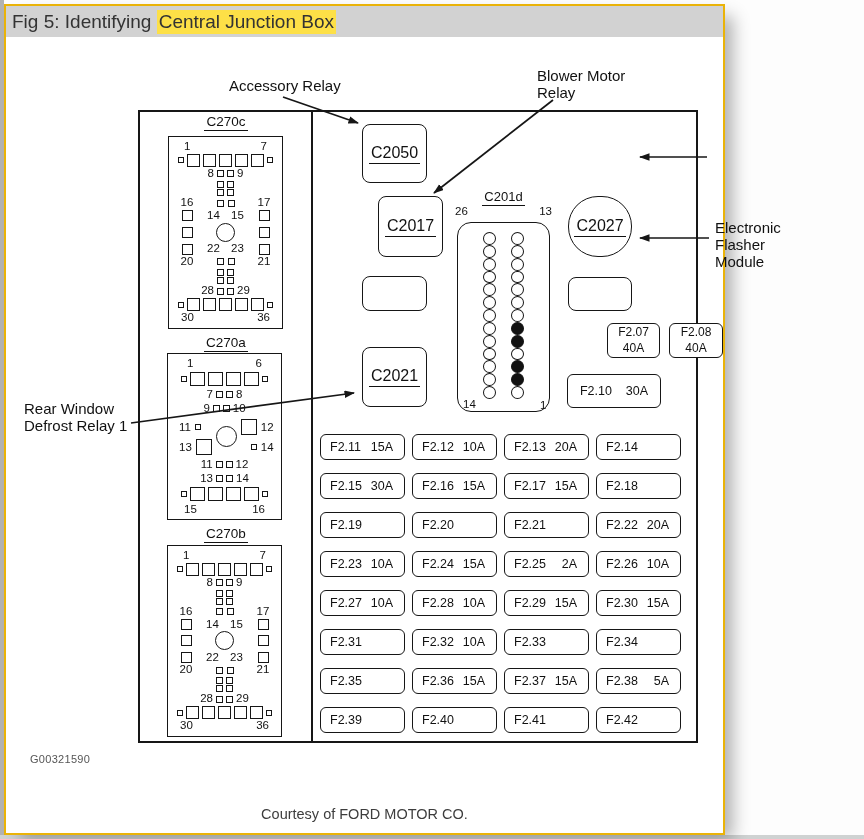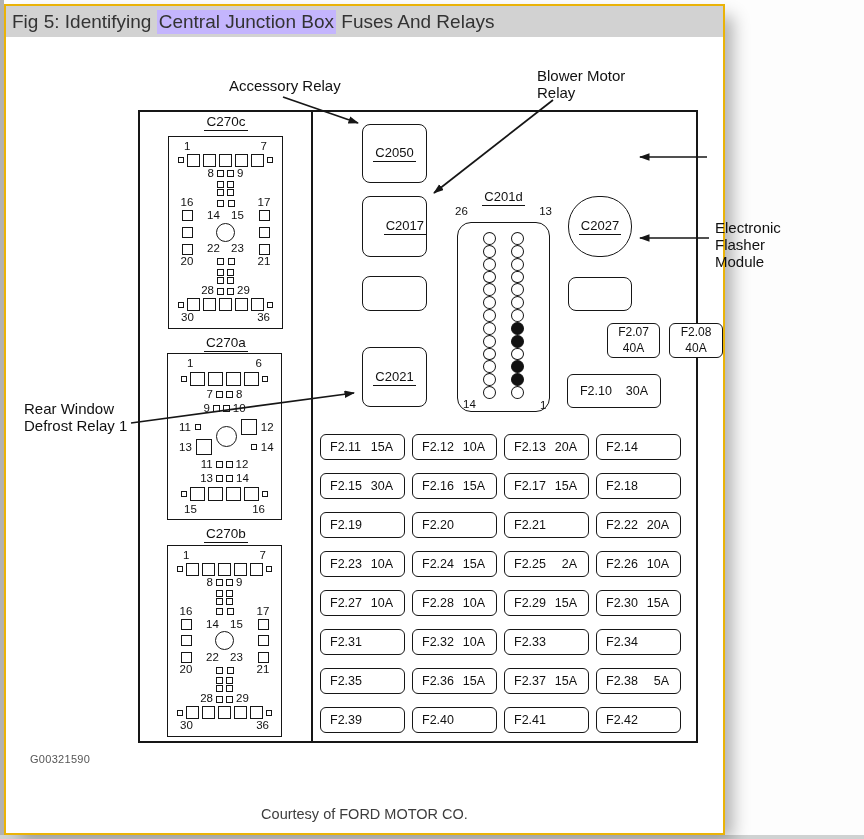--- a/index.html
+++ b/index.html
@@ -5,21 +5,21 @@
   * { margin:0; padding:0; box-sizing:border-box; }
   html,body { background:#ffffff; }
   body { font-family:"Liberation Sans", sans-serif; color:#111; }
   .page { position:relative; width:864px; height:839px; background:#fdfdfd; overflow:hidden; }
   .left-strip { position:absolute; left:0; top:0; width:4px; height:839px; background:#b2b2b2; }
   .bottom-strip { position:absolute; left:0; top:835px; width:864px; height:4px; background:#cfd2d2; }
   .frame { position:absolute; left:4px; top:4px; width:721px; height:831px; background:#ffffff;
            border:2px solid #eab308; box-shadow:12px 8px 16px -4px rgba(0,0,0,0.30); }
   .titlebar { position:absolute; left:0; top:0; width:100%; height:31px; background:#d2d2d2;
               display:flex; align-items:center; padding-left:6px; font-size:19px; color:#333; }
-  .titlebar .hl { background:#c4b5fd; padding:1px 2px; }
+  .titlebar .hl { background:#fde047; padding:1px 2px; }
 
   
   .main-box { position:absolute; left:132px; top:104px; width:560px; height:633px; border:2px solid #161616; }
   .divider  { position:absolute; left:305px; top:104px; width:0;  height:633px; border-left:2px solid #161616; }
 
   .conn-label { position:absolute; width:56px; text-align:center; font-size:13.5px; }
   .conn-label span { border-bottom:1.4px solid #111; padding:0 2px 1px 2px; }
   .conn { position:absolute; width:115px; border:1.7px solid #161616; background:#fff;
           display:flex; flex-direction:column; justify-content:space-between; padding:4px 5px; }
   .crow { display:flex; align-items:center; justify-content:center; gap:3px; font-size:11.5px; line-height:1; }
@@ -38,21 +38,21 @@
   i.pla { width:15px; height:14px; }
   i.pbig{ width:16px; height:16px; }
   i.pcir { display:inline-block; width:19px; height:19px; border:1.6px solid #161616; border-radius:50%; background:#fff; }
   .amid { display:grid; grid-template-columns:1fr auto 1fr; grid-template-rows:1fr 1fr;
           align-items:center; width:100%; padding:2px 6px; row-gap:4px; font-size:11.5px; }
   .amid .circ { grid-column:2; grid-row:1/3; width:21px; height:21px; border:1.6px solid #161616; border-radius:50%; margin:0 4px; }
   .amid .cl { display:flex; align-items:center; gap:4px; justify-content:flex-start; }
   .amid .cr { display:flex; align-items:center; gap:4px; justify-content:flex-end; }
 
   .relay { position:absolute; border:1.7px solid #161616; border-radius:8px; background:#fff;
-           display:flex; align-items:center; justify-content:center; font-size:13px; }
+           display:flex; align-items:center; justify-content:center; font-size:16px; }
   .relay span { border-bottom:1.4px solid #111; padding:0 2px 1px 2px; }
   .maxifuse { position:absolute; border:1.7px solid #161616; border-radius:6px; background:#fff;
               display:flex; flex-direction:column; align-items:center; justify-content:center;
               font-size:12px; line-height:1.3;margin-left:39px; }
   .widefuse { position:absolute; border:1.7px solid #161616; border-radius:6px; background:#fff;
               display:flex; align-items:center; justify-content:center; gap:14px; font-size:12.5px; }
 
   
   .c201d-label { position:absolute; left:451px; top:183px; width:93px; text-align:center; font-size:13px; }
   .c201d-label span { border-bottom:1.4px solid #111; padding:0 2px 1px 2px; }
@@ -85,21 +85,21 @@
 </head>
 <body>
 
 <div class="page">
   <div class="left-strip"></div>
   <div class="bottom-strip"></div>
 
   <div class="frame">
 
     <div class="titlebar">
-      <span>Fig 5: Identifying </span>&nbsp;<span class="hl">Central Junction Box</span>&nbsp;<span> Fuses And Relays</span>
+      <span>Fig 5: Identifying </span>&nbsp;<span class="hl">Central Junction Box</span>&nbsp;
     </div>
 
     <div class="main-box"></div>
     <div class="divider"></div>
 
     <div class="conn-label" style="left:192px; top:108px;"><span>C270c</span></div>
     <div class="conn" style="left:162px; top:130px; height:193px;">
       <div class="crow corner">
           <span>1</span>
           <span>7</span>
@@ -347,21 +347,21 @@
         </div>
       <div class="crow corner2">
           <span>30</span>
           <span>36</span>
         </div>
     </div>
 
     <div class="relay" style="left:356px; top:118px; width:65px; height:59px;">
         <span>C2050</span>
       </div>
-    <div class="relay" style="left:356px; top:190px; width:65px; height:61px;justify-content:flex-end;">
+    <div class="relay" style="left:372px; top:190px; width:65px; height:61px;">
         <span>C2017</span>
       </div>
     <div class="relay" style="left:356px; top:270px; width:65px; height:35px;"></div>
     <div class="relay" style="left:356px; top:341px; width:65px; height:60px;">
         <span>C2021</span>
       </div>
 
     <div class="c201d-label"><span>C201d</span></div>
     <div class="c201d-top">
       <span>26</span>

